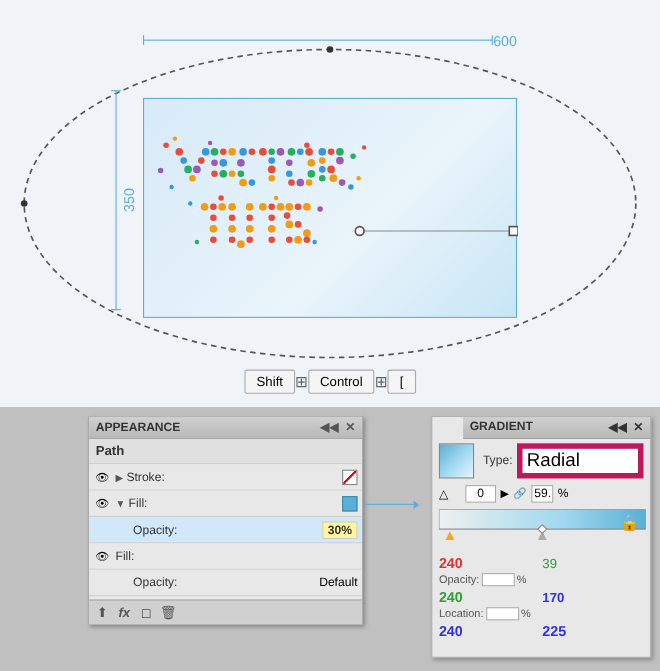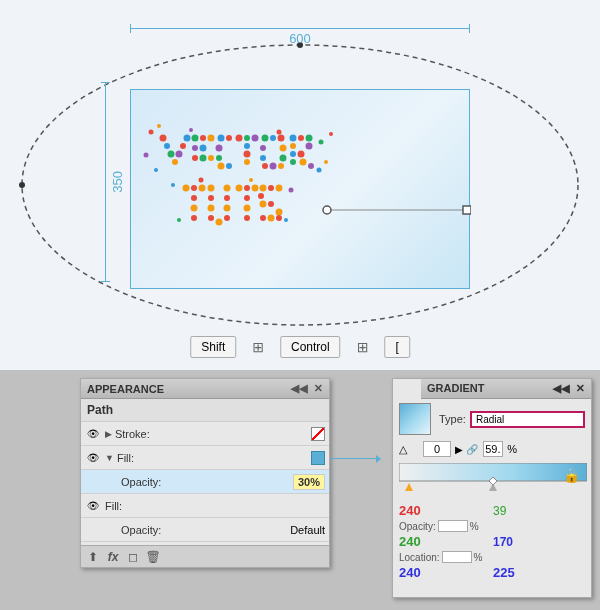--- a/index.html
+++ b/index.html
@@ -50,21 +50,21 @@
     }
 
     
     .dim-top {
       position: absolute;
       top: 28px;
       left: 130px;
       width: 340px;
       display: flex;
       align-items: center;
-      flex-direction: column;
+      flex-direction: row;
     }
     .dim-line-h {
       width: 100%;
       height: 1px;
       background: #5bafd6;
       position: relative;
     }
     .dim-line-h::before, .dim-line-h::after {
       content: '';
       position: absolute;
@@ -115,21 +115,21 @@
     }
 
     
     .shift-bar {
       position: absolute;
       bottom: 12px;
       left: 50%;
       transform: translateX(-50%);
       display: flex;
       align-items: center;
-      gap: 16px;
+      gap: 0;
       background: transparent;
     }
     .shift-btn {
       padding: 3px 10px;
       border: 1px solid #aaa;
       background: #f5f5f5;
       font-size: 12px;
       border-radius: 2px;
     }
     .shift-icon {
@@ -632,21 +632,21 @@
       <div style="display:flex;gap:6px;font-size:11px;">
         <span>◀◀</span>
         <span>✕</span>
       </div>
     </div>
 
     <div class="gradient-type-row">
       <div class="gradient-preview-box"></div>
       <span class="type-label">Type:</span>
       <div style="display:flex;align-items:center;flex:1;gap:2px;">
-        <div class="type-select" style="display:inline-flex;align-items:center;justify-content:space-between;padding:1px 4px;background:white;border:2px solid #be185d;font-size:10px;">Radial</div>
+        <div class="type-select" style="display:inline-flex;align-items:center;justify-content:space-between;padding:1px 4px;background:white;border:5px solid #be185d;font-size:17px;">Radial</div>
       </div>
     </div>
 
     <div class="gradient-angle-row">
       <div class="angle-icon">△</div>
       <input class="angle-val" value="0" style="">
       <span style="font-size:10px;">▶</span>
       <span style="font-size:10px;">🔗</span>
       <input class="percent-val" value="59.86" style="">
       <span class="pct-label">%</span>

